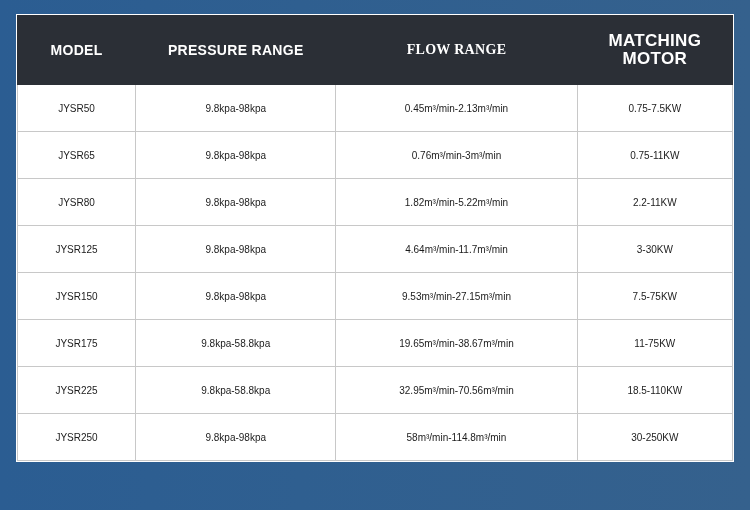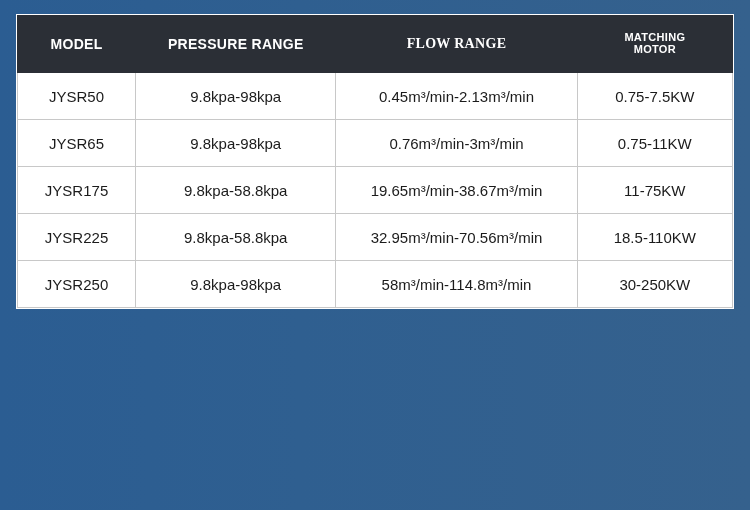--- a/index.html
+++ b/index.html
@@ -32,35 +32,35 @@
   table.spec {
     width: 100%;
     border-collapse: collapse;
     table-layout: fixed;
   }
   table.spec th, table.spec td {
     border: 1px solid #c8c8c8;
     text-align: center;
     vertical-align: middle;
     color: #1b1b1b;
-    font-size: 15px;
+    font-size: 10px;
   }
   table.spec thead th {
     background: #2b2f36;
     color: #ffffff;
     font-weight: bold;
     font-size: 14px;
     letter-spacing: 0.3px;
     height: 36px;
     border: 1px solid #2b2f36;
-    padding: 10px 4px;
+    padding: 16px 4px;
   }
   table.spec thead th.matching {
     line-height: 1.05;
-    font-size: 11px;
+    font-size: 17px;
     padding: 3px 2px;
   }
   table.spec tbody td {
     height: 42px;
     background: #ffffff;
     padding: 2px 4px;
   }
   .col-model { width: 16%; }
   .col-pressure { width: 28%; }
   .col-flow { width: 34%; font-family: Liberation Serif, serif; }
@@ -91,20 +91,38 @@
           <td class="nowrap">0.45m³/min-2.13m³/min</td>
           <td>0.75-7.5KW</td>
         </tr>
         <tr>
           <td>JYSR65</td>
           <td>9.8kpa-98kpa</td>
           <td class="nowrap">0.76m³/min-3m³/min</td>
           <td>0.75-11KW</td>
         </tr>
         <tr>
+          <td>JYSR80</td>
+          <td>9.8kpa-98kpa</td>
+          <td class="nowrap">1.82m³/min-5.22m³/min</td>
+          <td>2.2-11KW</td>
+        </tr>
+        <tr>
+          <td>JYSR125</td>
+          <td>9.8kpa-98kpa</td>
+          <td class="nowrap">4.64m³/min-11.7m³/min</td>
+          <td>3-30KW</td>
+        </tr>
+        <tr>
+          <td>JYSR150</td>
+          <td>9.8kpa-98kpa</td>
+          <td class="nowrap">9.53m³/min-27.15m³/min</td>
+          <td>7.5-75KW</td>
+        </tr>
+        <tr>
           <td>JYSR175</td>
           <td>9.8kpa-58.8kpa</td>
           <td class="nowrap">19.65m³/min-38.67m³/min</td>
           <td>11-75KW</td>
         </tr>
         <tr>
           <td>JYSR225</td>
           <td>9.8kpa-58.8kpa</td>
           <td class="nowrap">32.95m³/min-70.56m³/min</td>
           <td>18.5-110KW</td>

